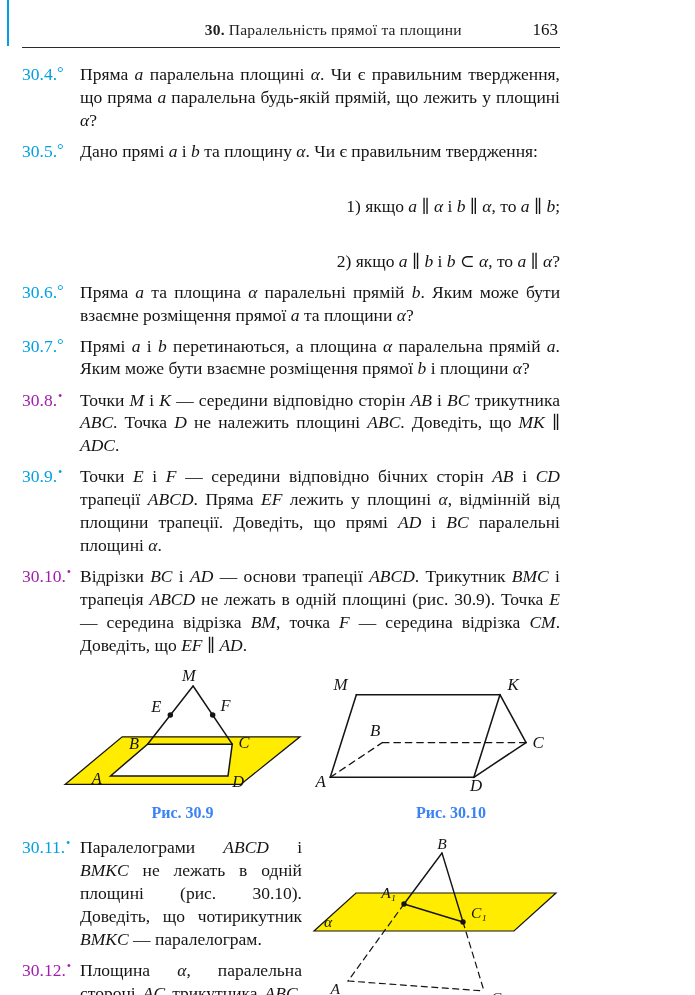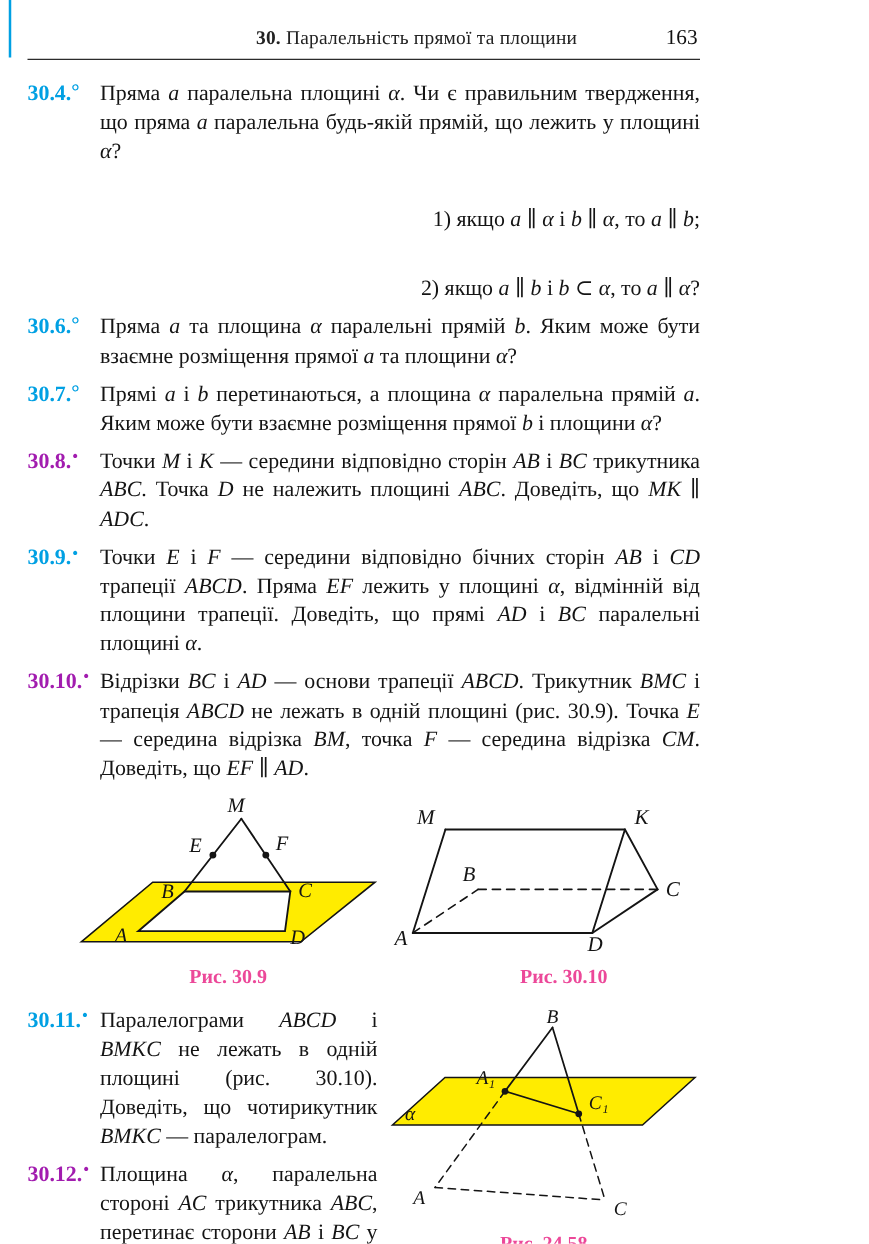--- a/index.html
+++ b/index.html
@@ -15,31 +15,31 @@
   .page-header { display:flex; align-items:baseline; padding:10px 2px 7px 2px; }
   .header-spacer { width:120px; }
   .header-title { flex:1; text-align:center; font-size:15.5px; color:#222; letter-spacing:.2px; }
   .ht-num { font-weight:bold; }
   .page-number { font-weight:normal; font-size:17px; color:#111; margin-left:10px; }
   .header-rule { border-bottom:1.4px solid #2b2b2b; margin:0 0 14px 0; }
 
   .problem { font-size:17.5px; line-height:1.32; margin-bottom:7px; }
   .p-main { padding-left:58px; text-indent:-58px; text-align:justify; }
   .p-list { padding-left:28px; text-align:right;margin-top:32px; }
-  .pnum { display:inline-block; width:58px; text-indent:0; font-weight:bold; white-space:nowrap; }
+  .pnum { display:inline-block; width:58px; text-indent:0; font-weight:normal; white-space:nowrap; }
   .pnum.blue { color:#00a0e3; }
   .pnum.black { color:#a21caf; }
   .marker.dot { font-size:.70em; vertical-align:.45em; margin-left:1px; }
   .marker.deg { font-size:.95em; vertical-align:.10em; }
   i.v { font-style:italic; }
   sub.vs { font-size:.68em; font-style:italic; }
 
   .figures-row { display:flex; justify-content:space-between; align-items:flex-end; padding:4px 28px 0 28px; margin-top:2px; }
   figure { text-align:center; }
-  figcaption { font-weight:bold; font-size:16px; margin-top:9px; color:#ec4899; }
+  figcaption { font-weight:bold; font-size:16px; margin-top:9px; color:#3b82f6; }
 
   .bottom-row { display:flex; margin-top:13px; }
   .bottom-left { width:389px; padding-right:8px; }
   .bottom-right { width:250px; display:flex; flex-direction:column; align-items:center; padding-top:4px; }
 
   svg { display:block; }
   .edge { stroke:#141414; stroke-width:1.4; fill:none; stroke-linecap:round; }
   .edge.thin { stroke-width:1.2; }
   .dashed { stroke-dasharray:6 4.5; }
   .plane { fill:#ffec00; stroke:#141414; stroke-width:1.2; }
@@ -61,20 +61,21 @@
   </header>
   <div class="header-rule"></div>
 
   <main>
 
     <section id="problems-top">
         <div class="problem">
           <div class="p-main"><span class="pnum blue">30.4.<span class="marker deg">°</span></span>Пряма <i class="v">a</i> паралельна площині <i class="v">α</i>. Чи є правильним твердження, що пряма <i class="v">a</i> паралельна будь-якій прямій, що лежить у площині <i class="v">α</i>?</div>
         </div>
         <div class="problem">
+          <div class="p-main"><span class="pnum blue">30.5.<span class="marker deg">°</span></span>Дано прямі <i class="v">a</i> і <i class="v">b</i> та площину <i class="v">α</i>. Чи є правильним твердження:</div>
           <div class="p-list">1) якщо <i class="v">a</i> ∥ <i class="v">α</i> і <i class="v">b</i> ∥ <i class="v">α</i>, то <i class="v">a</i> ∥ <i class="v">b</i>;</div>
           <div class="p-list">2) якщо <i class="v">a</i> ∥ <i class="v">b</i> і <i class="v">b</i> ⊂ <i class="v">α</i>, то <i class="v">a</i> ∥ <i class="v">α</i>?</div>
         </div>
         <div class="problem">
           <div class="p-main"><span class="pnum blue">30.6.<span class="marker deg">°</span></span>Пряма <i class="v">a</i> та площина <i class="v">α</i> паралельні прямій <i class="v">b</i>. Яким може бути взаємне розміщення прямої <i class="v">a</i> та площини <i class="v">α</i>?</div>
         </div>
         <div class="problem">
           <div class="p-main"><span class="pnum blue">30.7.<span class="marker deg">°</span></span>Прямі <i class="v">a</i> і <i class="v">b</i> перетинаються, а площина <i class="v">α</i> паралельна прямій <i class="v">a</i>. Яким може бути взаємне розміщення прямої <i class="v">b</i> і площини <i class="v">α</i>?</div>
         </div>
         <div class="problem">

